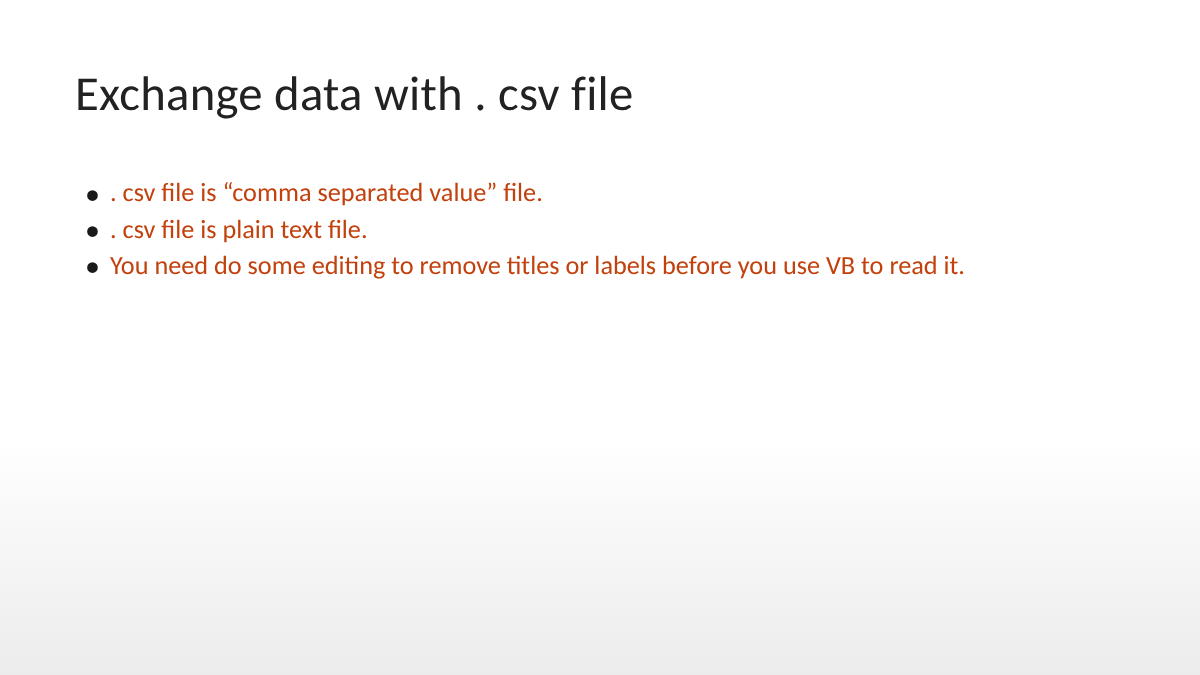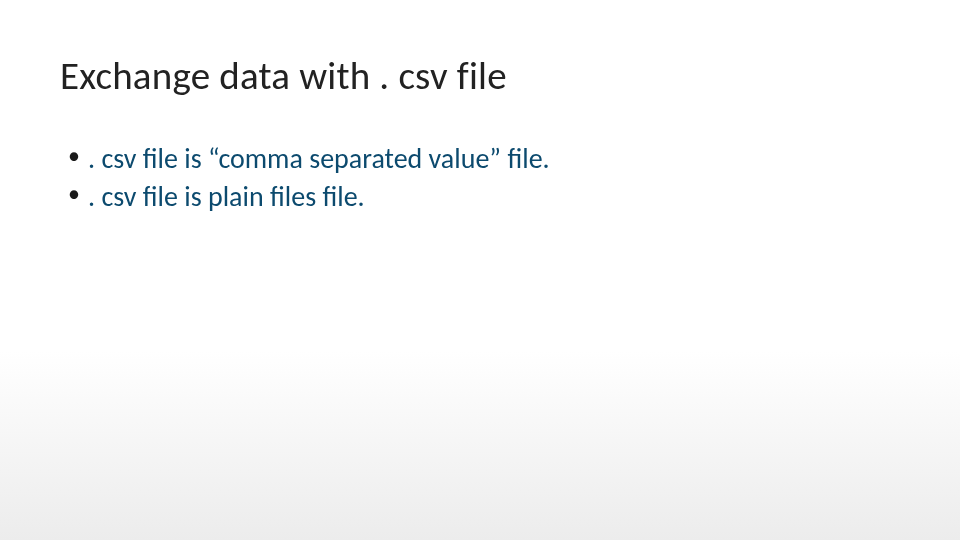--- a/index.html
+++ b/index.html
@@ -27,38 +27,39 @@
       font-weight: 400;
       color: #222;
       margin-bottom: 42px;
       letter-spacing: 0.2px;
     }
     .bullets {
       list-style: none;
       padding-left: 8px;
     }
     .bullets li {
-      font-size: 28px;
+      font-size: 21px;
       line-height: 1.28;
-      color: #0c4a6e;
+      color: #c2410c;
       position: relative;
       padding-left: 20px;
       margin-bottom: 2px;
     }
     .bullets li::before {
       content: "•";
       position: absolute;
       left: 0;
       top: 0;
       font-size: 24px;
       color: #1a1a1a;
     }
   </style>
 </head>
 <body>
 
 <div class="slide">
   <h1 class="title">Exchange data with . csv file</h1>
   <ul class="bullets">
     <li>. csv file is “comma separated value” file.</li>
-    <li>. csv file is plain files file.</li>
+    <li>. csv file is plain text file.</li>
+    <li>You need do some editing to remove titles or labels before you use VB to read it.</li>
   </ul>
 </div>
 
 </body></html>

